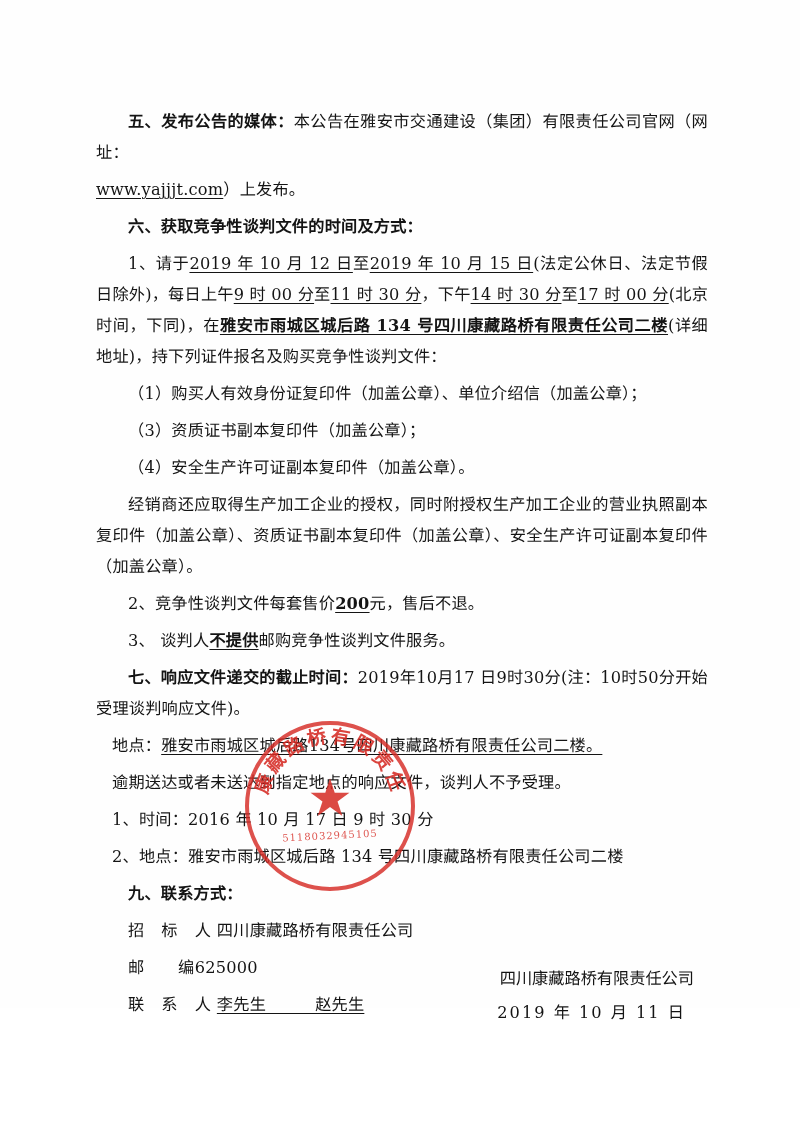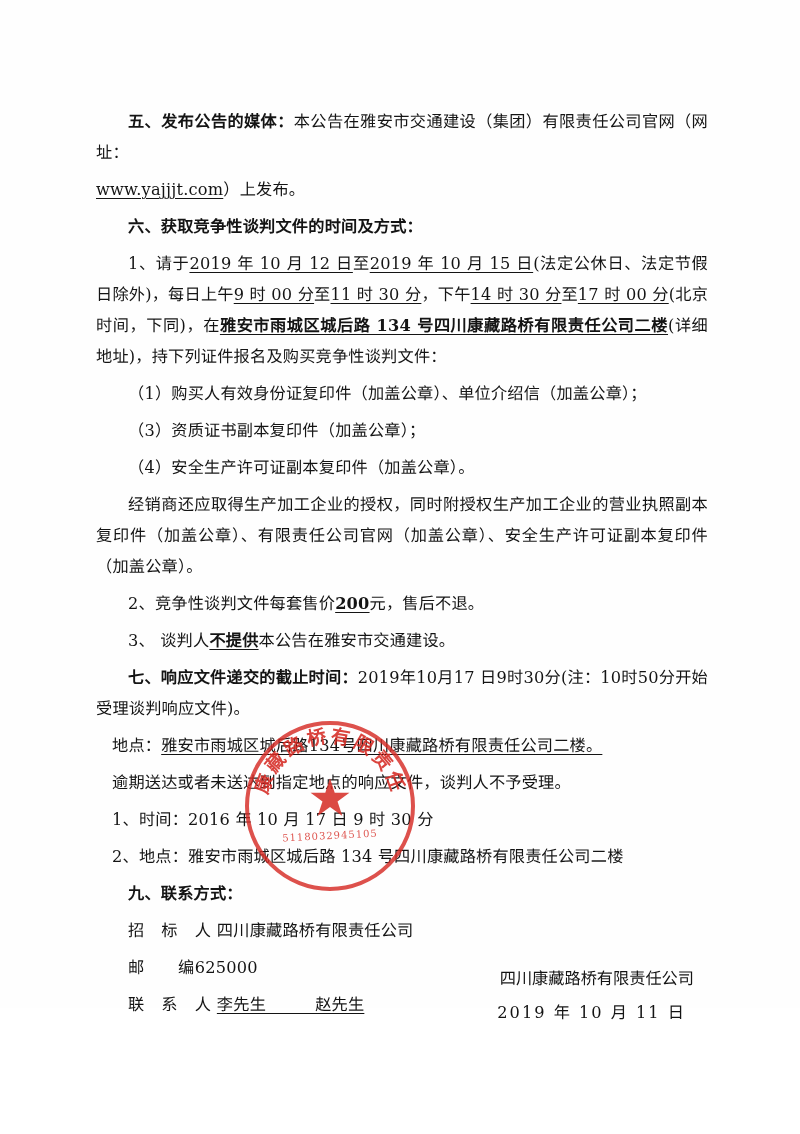--- a/index.html
+++ b/index.html
@@ -118,25 +118,25 @@
     <p class="noindent"><span class="u">www.yajjjt.com</span><span>）上发布。</span></p>
 
     <p class="indent2 heading">六、获取竞争性谈判文件的时间及方式：</p>
 
     <p class="indent2"><span>1、请于</span><span class="u">2019 年 10 月 12 日</span><span>至</span><span class="u">2019 年 10 月 15 日</span><span>(法定公休日、法定节假日除外)，每日上午</span><span class="u">9 时 00 分</span><span>至</span><span class="u">11 时 30 分</span><span>，下午</span><span class="u">14 时 30 分</span><span>至</span><span class="u">17 时 00 分</span><span>(北京时间，下同)，在</span><span class="ub">雅安市雨城区城后路 134 号四川康藏路桥有限责任公司二楼</span><span>(详细地址)，持下列证件报名及购买竞争性谈判文件：</span></p>
 
     <p class="indent2">（1）购买人有效身份证复印件（加盖公章）、单位介绍信（加盖公章）；</p>
     <p class="indent2">（3）资质证书副本复印件（加盖公章）；</p>
     <p class="indent2">（4）安全生产许可证副本复印件（加盖公章）。</p>
 
-    <p class="indent2">经销商还应取得生产加工企业的授权，同时附授权生产加工企业的营业执照副本复印件（加盖公章）、有限责任公司官网（加盖公章）、安全生产许可证副本复印件（加盖公章）。</p>
+    <p class="indent2">经销商还应取得生产加工企业的授权，同时附授权生产加工企业的营业执照副本复印件（加盖公章）、资质证书副本复印件（加盖公章）、安全生产许可证副本复印件（加盖公章）。</p>
 
     <p class="indent2"><span>2、竞争性谈判文件每套售价</span><span class="ub">200</span><span>元，售后不退。</span></p>
 
-    <p class="indent2"><span>3、 谈判人</span><span class="ub">不提供</span><span>本公告在雅安市交通建设。</span></p>
+    <p class="indent2"><span>3、 谈判人</span><span class="ub">不提供</span><span>邮购竞争性谈判文件服务。</span></p>
 
     <p class="indent2"><span class="b">七、响应文件递交的截止时间：</span><span>2019年10月17 日9时30分(注：10时50分开始受理谈判响应文件)。</span></p>
     <p class="indent1"><span>地点：</span><span class="u">雅安市雨城区城后路134号四川康藏路桥有限责任公司二楼。</span></p>
     <p class="indent1">逾期送达或者未送达到指定地点的响应文件，谈判人不予受理。</p>
 
     <p class="indent1">1、时间：2016 年 10 月 17 日 9 时 30 分</p>
     <p class="indent1">2、地点：雅安市雨城区城后路 134 号四川康藏路桥有限责任公司二楼</p>
 
     <p class="indent2 heading">九、联系方式：</p>
 

